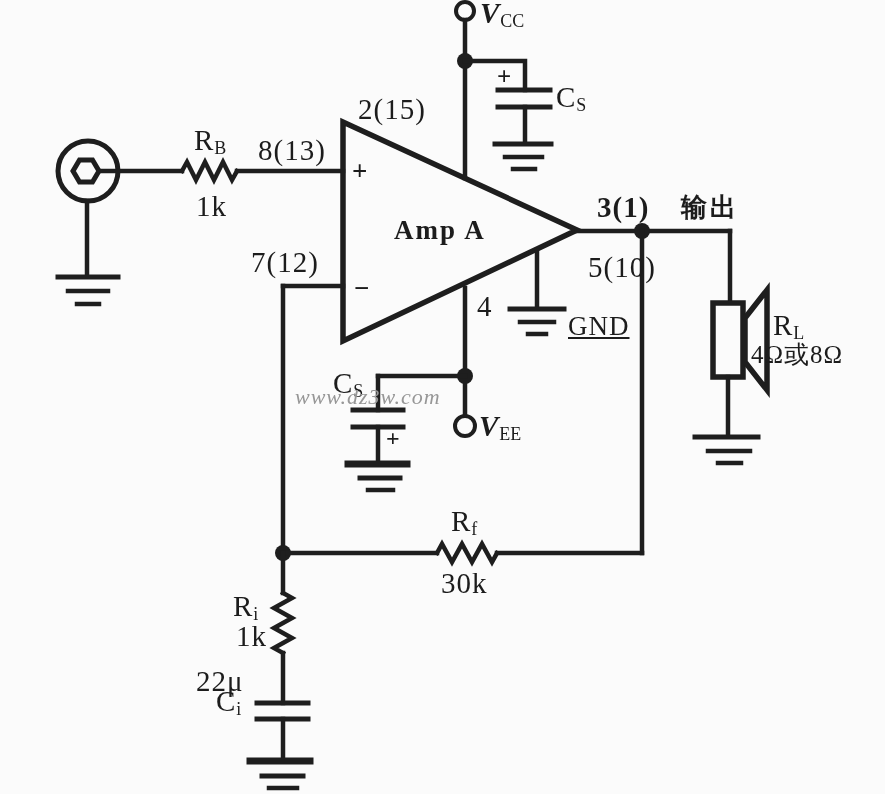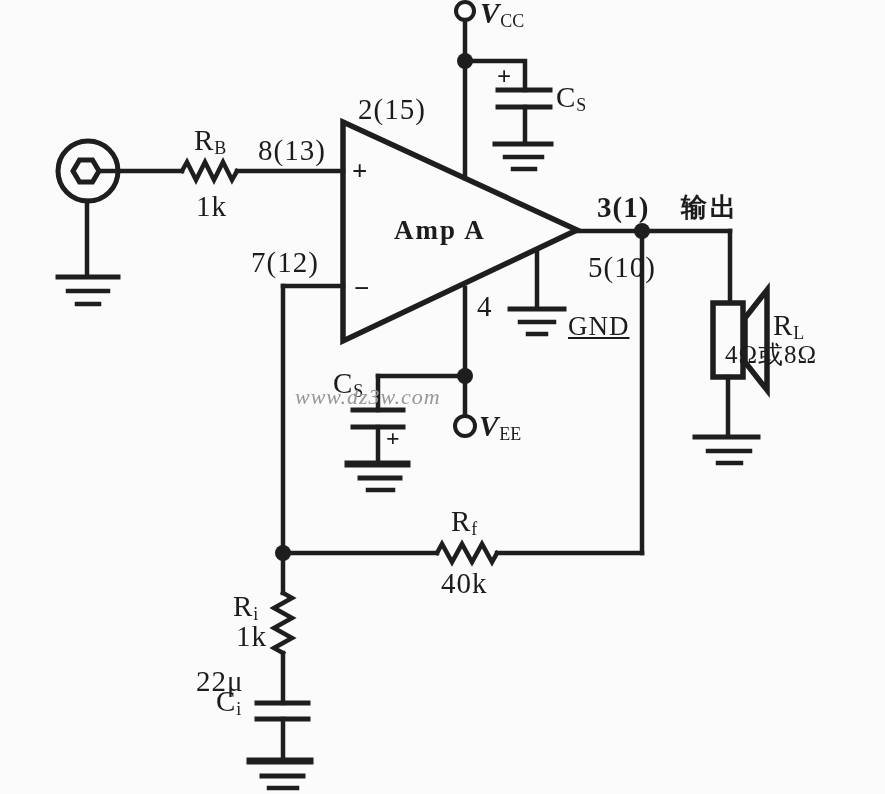--- a/index.html
+++ b/index.html
@@ -165,24 +165,24 @@
   <div class="lbl cjk" style="left:653px;top:195px;margin-left:28px;">输出</div>
   <div class="lbl" style="left:568px;top:313px;font-size:27px;text-decoration:underline;">GND</div>
 
   <div class="lbl" style="left:479px;top:412px;"><span class="italic bold">V</span><sub>EE</sub></div>
   <div class="lbl" style="left:333px;top:369px;"><span>C</span><sub>S</sub></div>
   <div class="lbl sign" style="left:386px;top:426px;font-size:24px;">+</div>
 
   <div class="lbl watermark" style="left:295px;top:386px;">www.dz3w.com</div>
 
   <div class="lbl" style="left:773px;top:311px;"><span>R</span><sub>L</sub></div>
-  <div class="lbl" style="left:725px;top:342px;font-size:25px;">4Ω或8Ω</div>
+  <div class="lbl" style="left:751px;top:342px;font-size:25px;">4Ω或8Ω</div>
 
   <div class="lbl" style="left:451px;top:507px;"><span>R</span><sub>f</sub></div>
-  <div class="lbl" style="left:441px;top:569px;">40k</div>
+  <div class="lbl" style="left:441px;top:569px;">30k</div>
 
   <div class="lbl" style="left:233px;top:592px;"><span>R</span><sub>i</sub></div>
   <div class="lbl" style="left:236px;top:622px;">1k</div>
 
   <div class="lbl" style="left:216px;top:687px;font-family:Liberation Serif, serif;"><span>C</span><sub>i</sub></div>
   <div class="lbl" style="left:196px;top:667px;">22μ</div>
 
 </div>
 
 </body></html>

